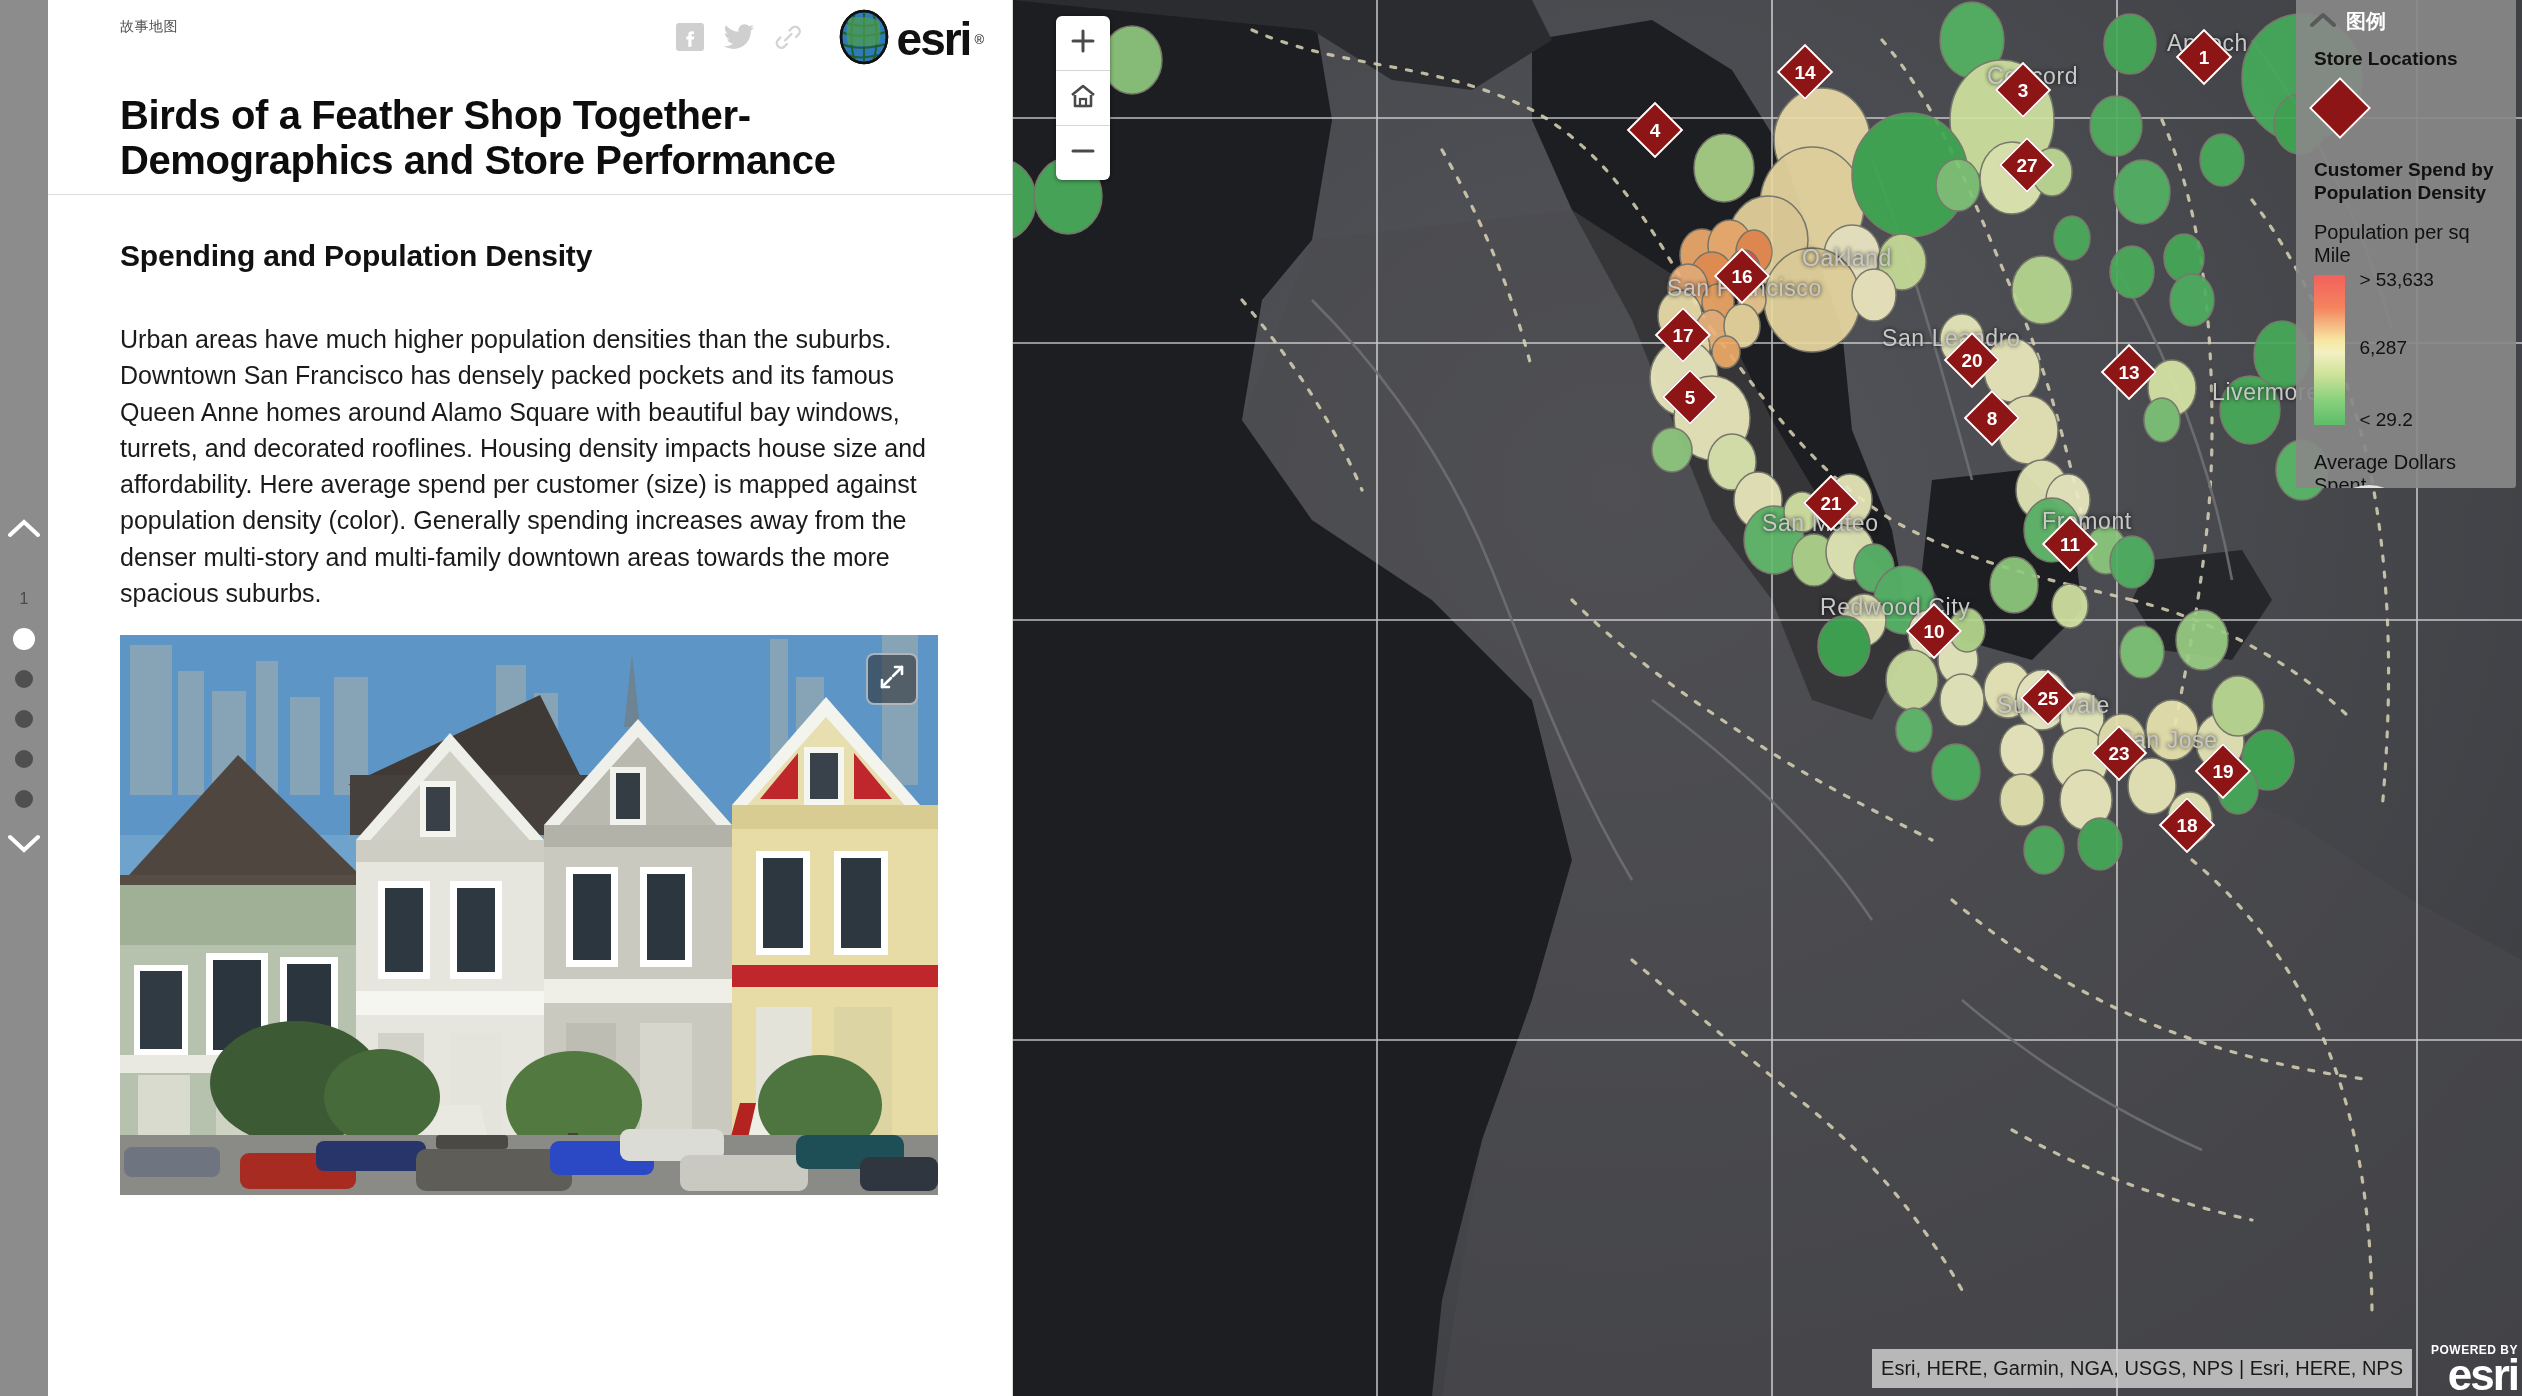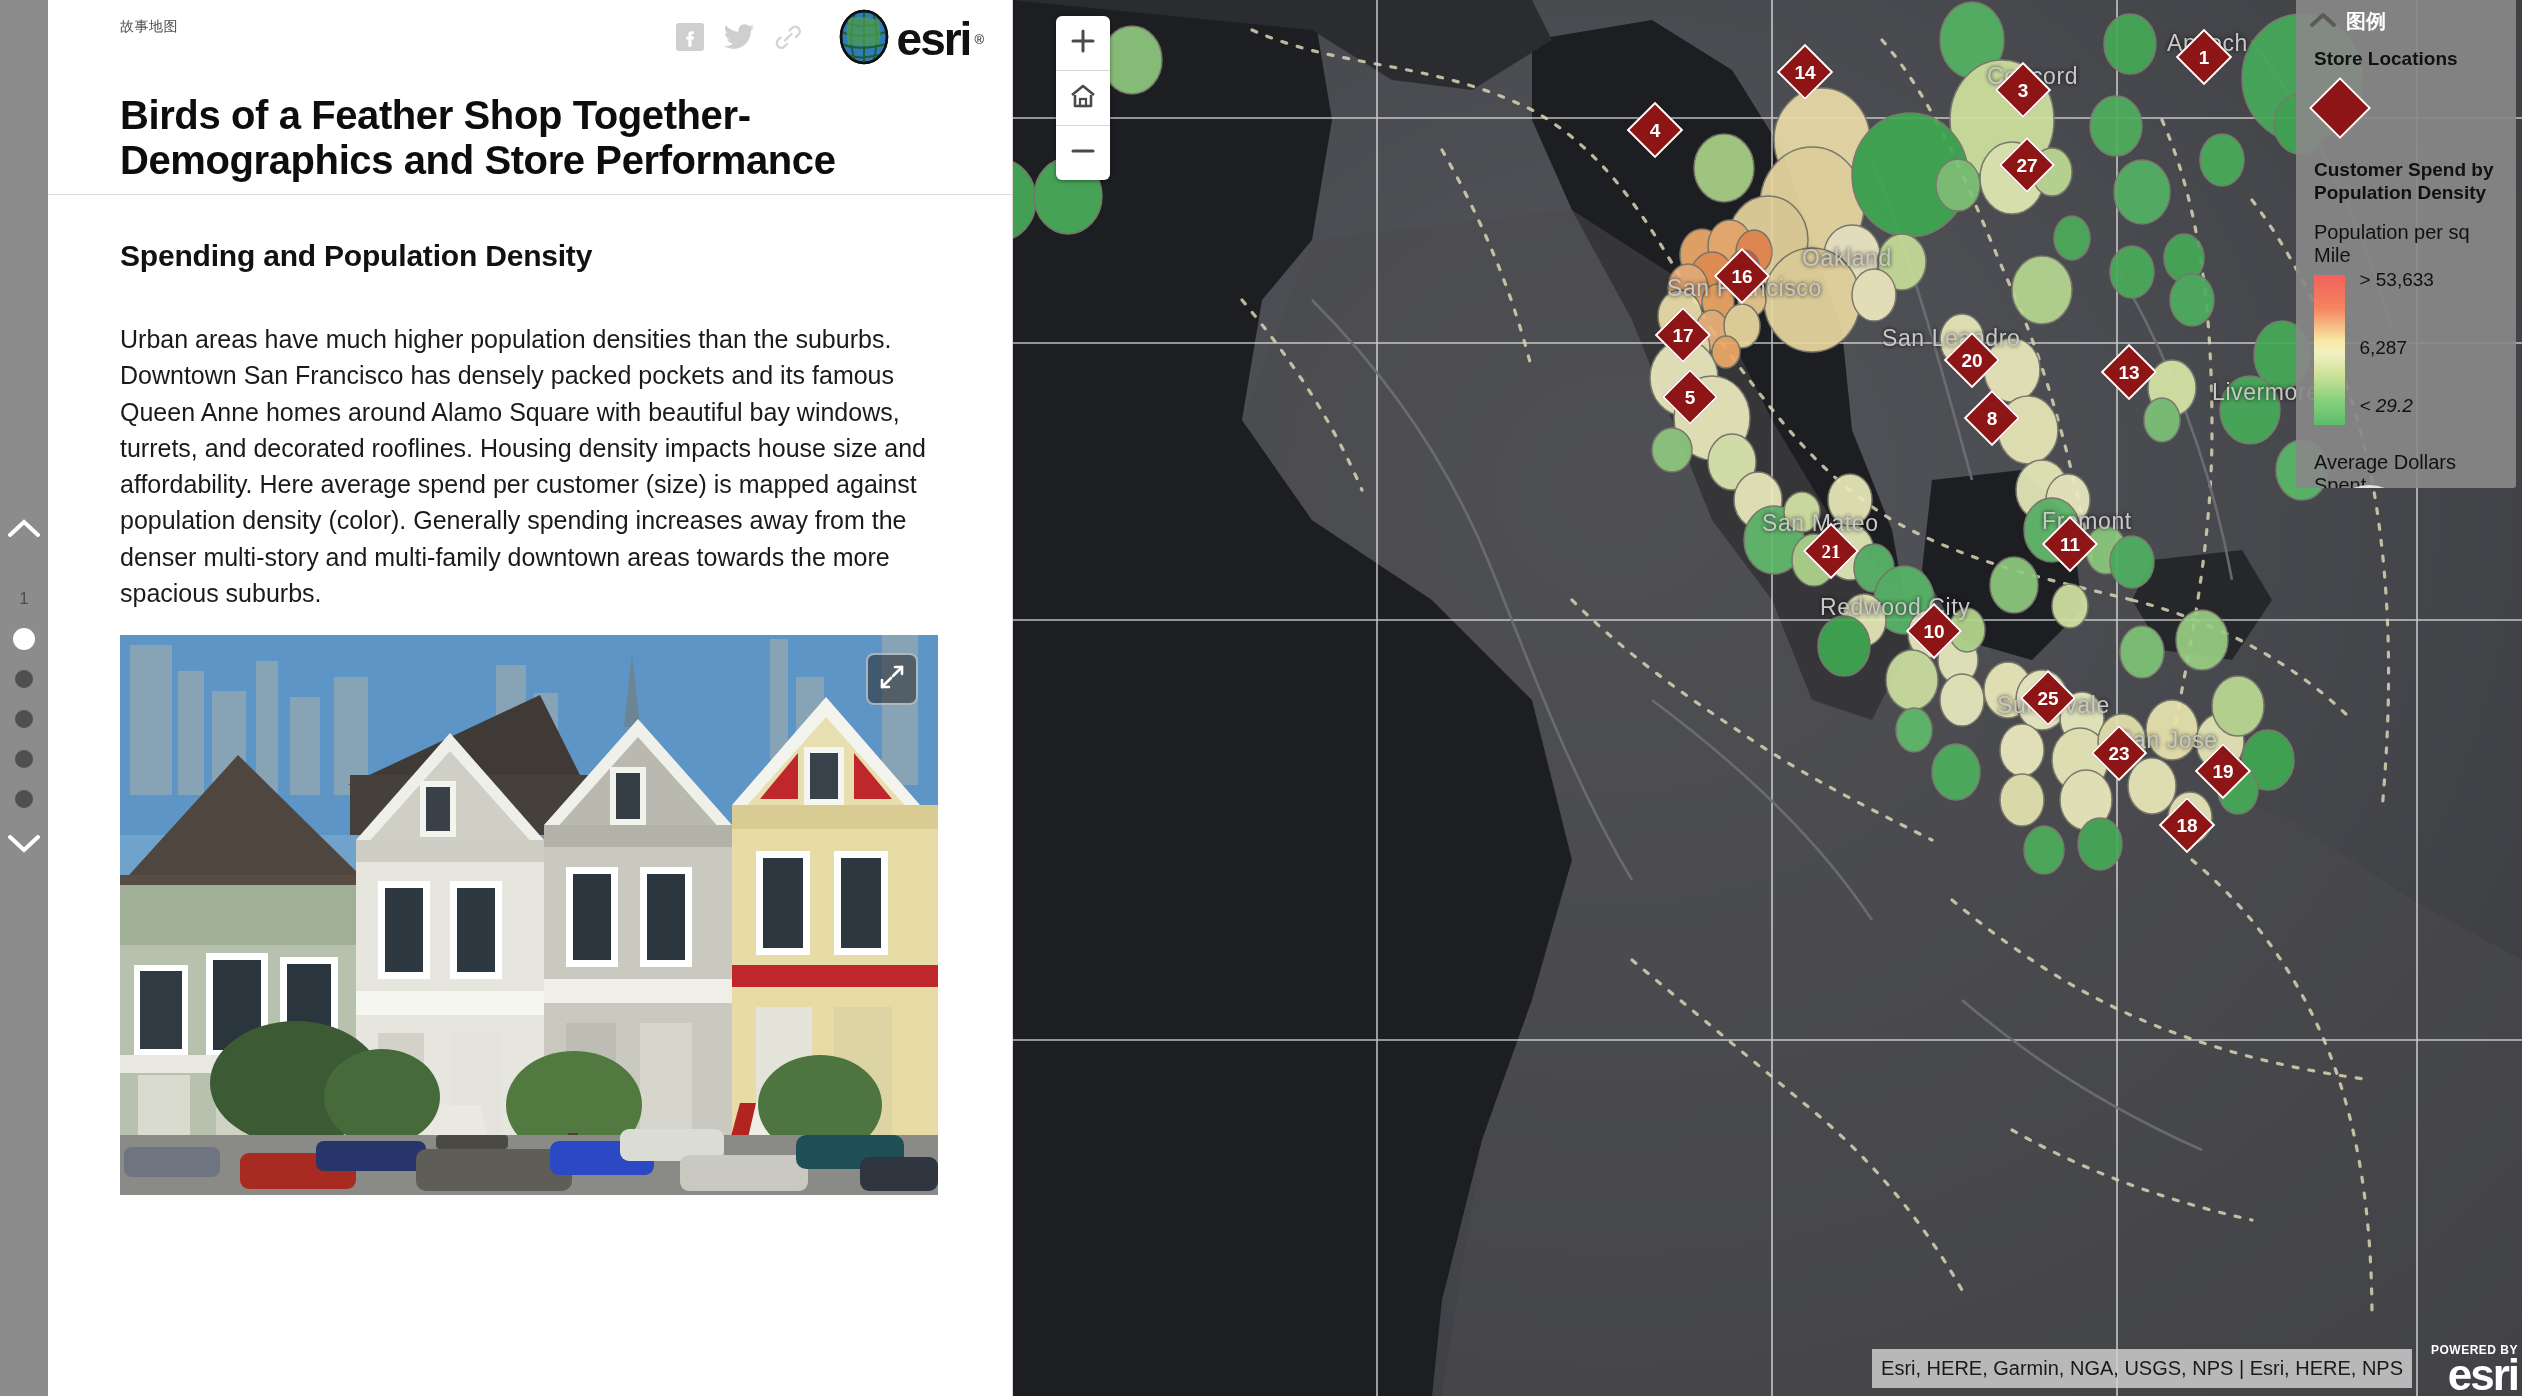--- a/index.html
+++ b/index.html
@@ -617,21 +617,21 @@
         <span class="mlabel">13</span>
       </div>
       <div class="marker" style="left: 655px; top: 374px;">
         <span class="dm"></span>
         <span class="mlabel">5</span>
       </div>
       <div class="marker" style="left: 957px; top: 395px;">
         <span class="dm"></span>
         <span class="mlabel">8</span>
       </div>
-      <div class="marker" style="left: 796px; top: 528px; font-family: Liberation Serif, serif;">
+      <div class="marker" style="left: 796px; top: 480px;">
         <span class="dm"></span>
         <span class="mlabel">21</span>
       </div>
       <div class="marker" style="left: 1035px; top: 521px;">
         <span class="dm"></span>
         <span class="mlabel">11</span>
       </div>
       <div class="marker" style="left: 899px; top: 608px;">
         <span class="dm"></span>
         <span class="mlabel">10</span>
@@ -671,21 +671,21 @@
         </div>
 
       <div class="legend-block-title">Customer Spend by Population Density</div>
       <div class="legend-sub">Population per sq Mile</div>
 
       <div id="ramp-row">
         <div id="ramp-bar"></div>
         <div id="ramp-labels">
           <span class="ramp-lab" style="top:-6px;">&gt; 53,633</span>
           <span class="ramp-lab" style="top:62px;">6,287</span>
-          <span class="ramp-lab" style="top:120px;font-style:italic;">&lt; 29.2</span>
+          <span class="ramp-lab" style="top:134px;">&lt; 29.2</span>
         </div>
       </div>
 
       <div class="legend-sub" style="margin-top:26px;">Average Dollars Spent</div>
       <div id="size-row">
         <div id="size-circle"></div>
 
       </div>
     </div>
   </div>

